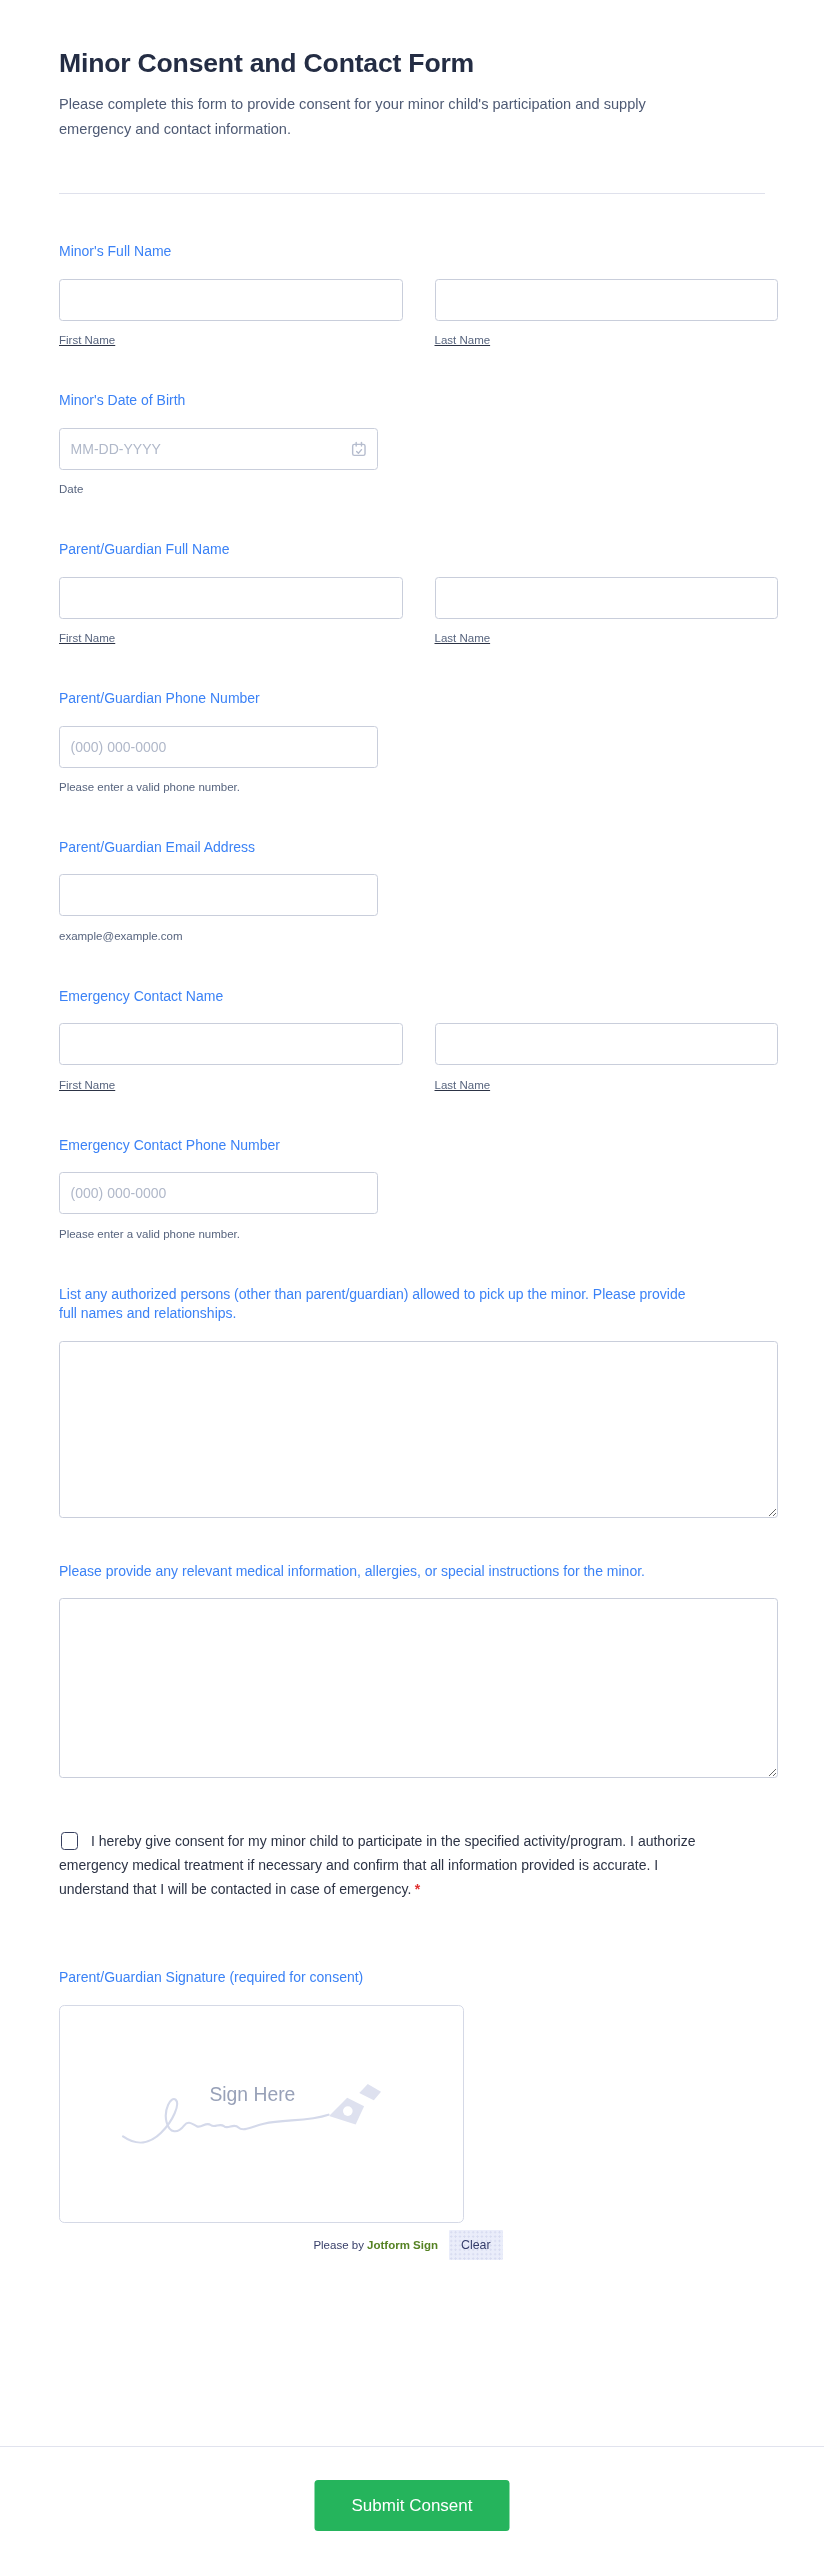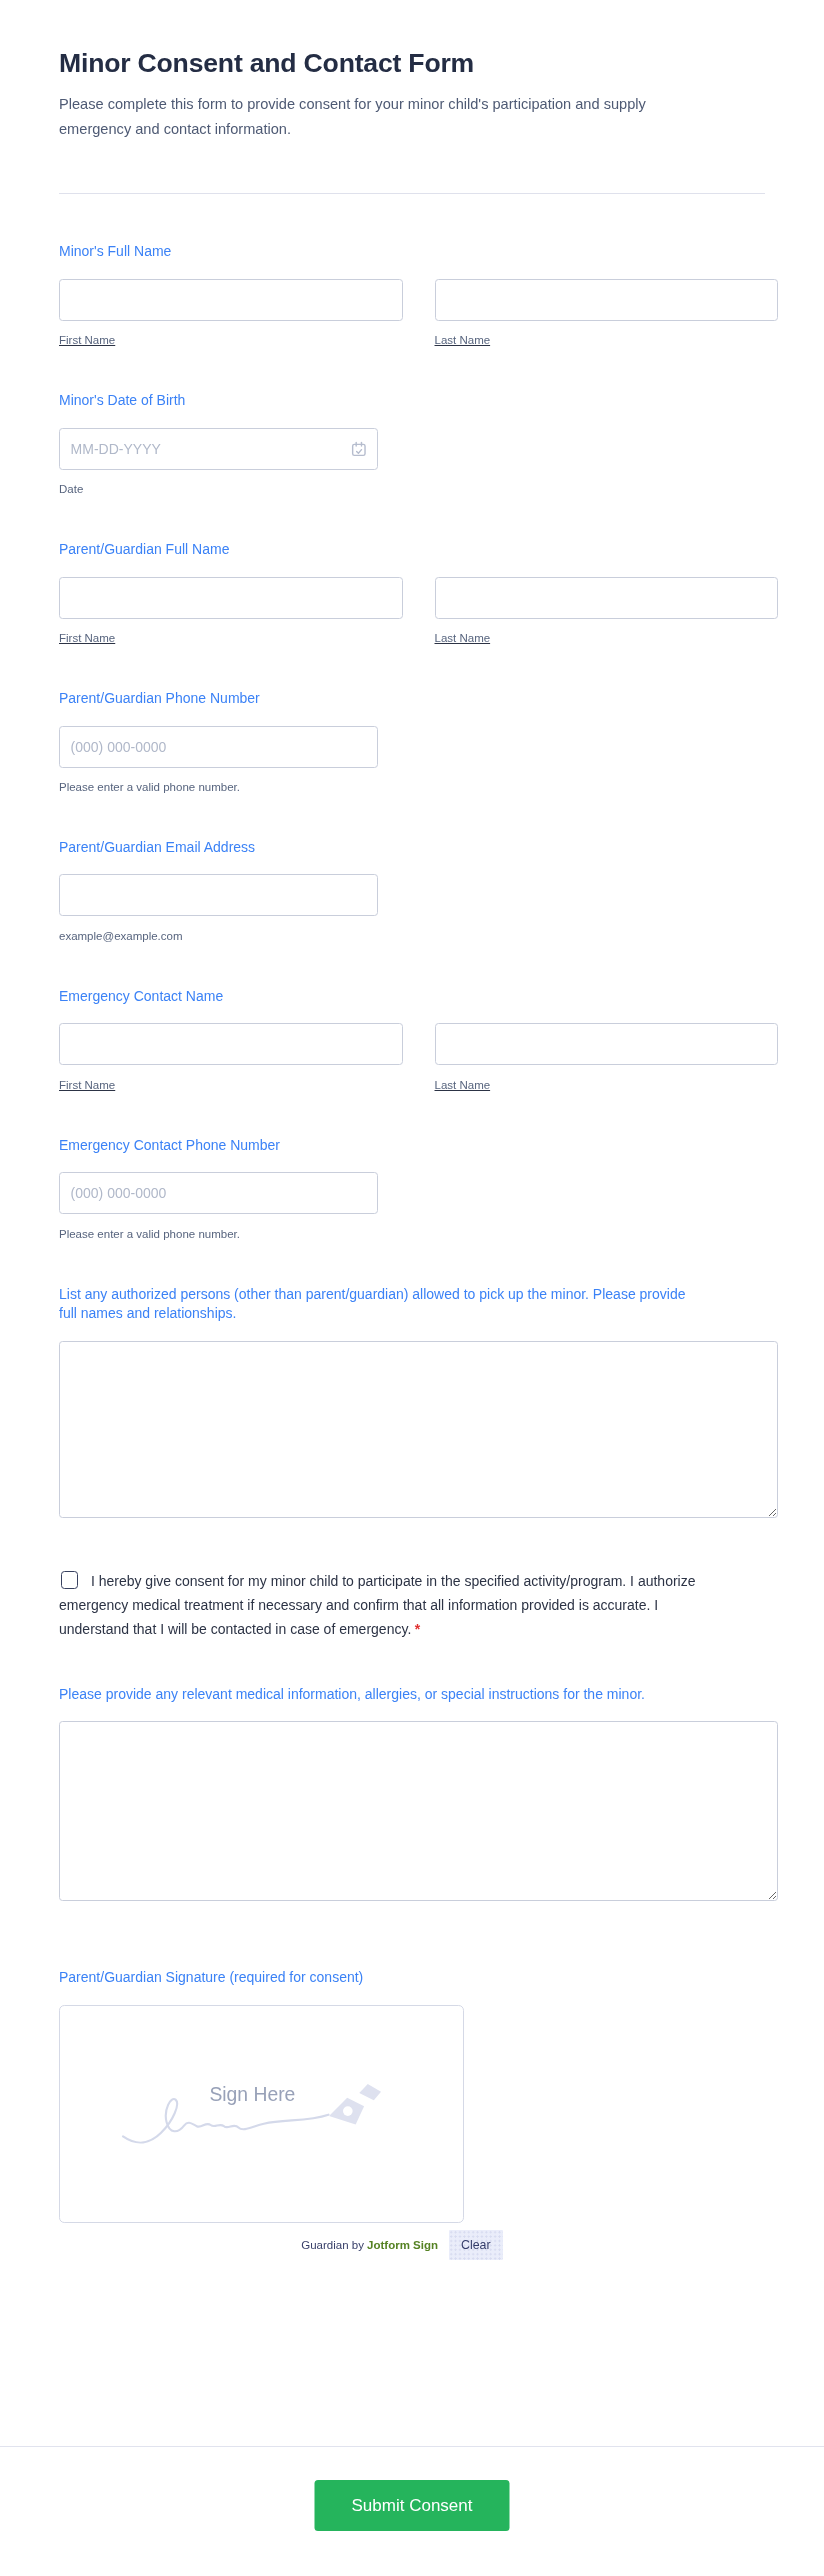--- a/index.html
+++ b/index.html
@@ -174,47 +174,47 @@
     </div>
   </section>
 
   <section class="q">
     <div class="q-label">List any authorized persons (other than parent/guardian) allowed to pick up the minor. Please provide full names and relationships.</div>
     <div class="controls">
       <textarea class="textarea ta-200" style=""></textarea>
     </div>
   </section>
 
+  <section class="q">
+    <div class="q-label">Please provide any relevant medical information, allergies, or special instructions for the minor.</div>
+    <div class="controls">
+      <textarea class="textarea ta-203" style=""></textarea>
+    </div>
+  </section>
+
   <section class="q consent-q">
     <label class="consent-label"><input type="checkbox" style=""><span>I hereby give consent for my minor child to participate in the specified activity/program. I authorize emergency medical treatment if necessary and confirm that all information provided is accurate. I understand that I will be contacted in case of emergency.</span><span class="req">*</span></label>
-  </section>
-
-  <section class="q">
-    <div class="q-label">Please provide any relevant medical information, allergies, or special instructions for the minor.</div>
-    <div class="controls">
-      <textarea class="textarea ta-203" style=""></textarea>
-    </div>
   </section>
 
   <section class="q signature-q">
     <div class="q-label">Parent/Guardian Signature (required for consent)</div>
     <div class="sigbox">
       <svg width="284" height="97" viewBox="0 0 470 160">
         <text x="148" y="60" font-size="32" fill="#98a1b8" font-family="Liberation Sans, DejaVu Sans, sans-serif">Sign Here</text>
         <path d="M5,118 C28,134 50,130 68,112 C88,92 100,64 92,57 C84,51 72,74 77,94 C82,114 96,113 106,100 C113,91 119,97 127,101 C135,105 142,93 150,99 C157,105 164,95 172,101 C179,107 188,95 196,103 C204,111 220,101 238,97 C272,89 310,94 345,82" stroke="#d4d9ea" stroke-width="3.5" fill="none" stroke-linecap="round"></path>
         <g fill="#dee1ef">
           <path d="M346,84 L376,54 L404,68 L390,98 Z"></path>
           <circle cx="377" cy="76" r="8" fill="#ffffff"></circle>
           <path d="M396,46 L420,58 L432,44 L410,31 Z"></path>
         </g>
       </svg>
     </div>
     <div class="sig-footer">
       <span class="powered">
-        <span>Guardian by</span>
+        <span>Please by</span>
         <span class="brand">Jotform Sign</span>
       </span>
       <button class="clear-btn">Clear</button>
     </div>
   </section>
 
 </main>
 
 <div class="footer-divider"></div>
 <button class="submit-btn">Submit Consent</button>

